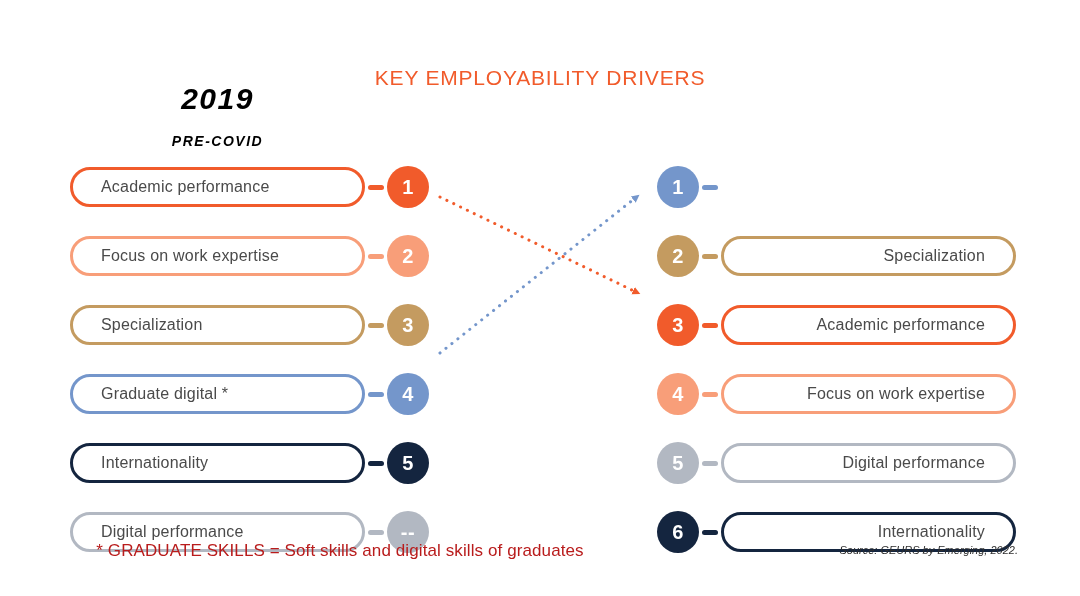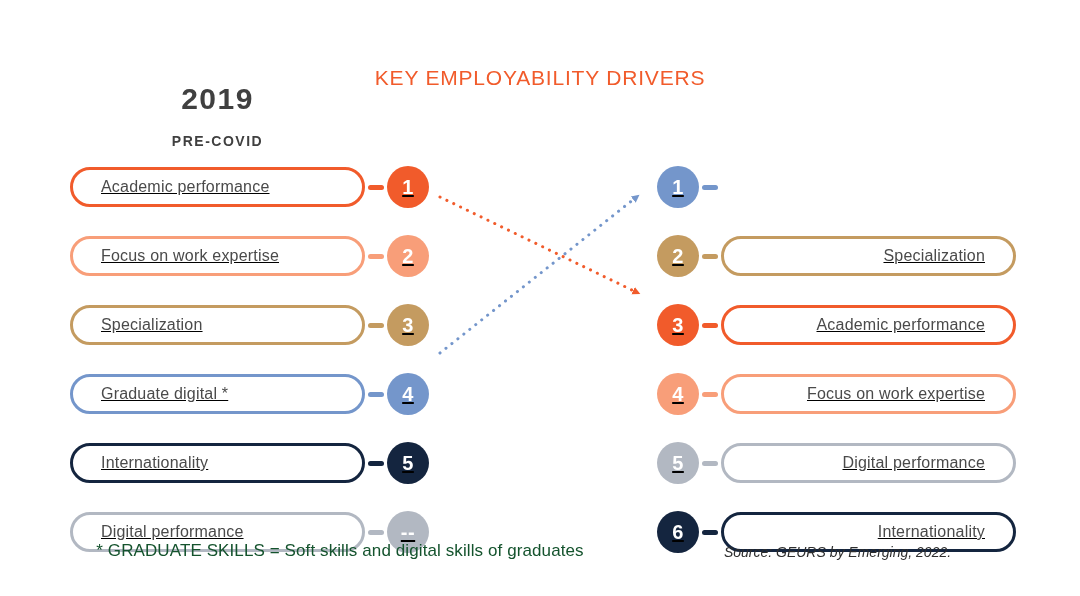--- a/index.html
+++ b/index.html
@@ -4,50 +4,50 @@
 <style>
   html,body{margin:0;padding:0;background:#ffffff;}
   .stage{
     position:relative;width:1080px;height:596px;background:#ffffff;
     font-family:"Liberation Sans",sans-serif;overflow:hidden;
   }
   .title{
     position:absolute;top:46px;left:0;width:100%;text-align:center;
     font-size:21px;font-weight:400;letter-spacing:.8px;margin-top:20px;
   }
-  .col-header{position:absolute;text-align:center;color:#404040;}
+  .col-header{position:absolute;text-align:center;color:#000000;font-style:italic;}
   .h-left{left:70px;width:295px;top:82px;}
   .h-right{left:657px;width:361px;top:92px;}
   .h-main{font-size:30px;font-weight:700;letter-spacing:1.5px;}
   .h-sub{font-size:14px;font-weight:700;letter-spacing:1.5px;margin-top:17px;}
   .rows{position:absolute;top:163px;display:flex;flex-direction:column;gap:21px;}
   .rows.left{left:70px;}
   .rows.right{left:657px;}
-  .row{display:flex;align-items:center;height:48px;text-decoration:underline;}
+  .row{display:flex;align-items:center;height:48px;}
   .pill{
     box-sizing:border-box;width:295px;height:40px;background:#fff;
     border:3px solid var(--c);border-radius:21px;
     display:flex;align-items:center;padding:0 28px;
     font-size:16px;color:#4a4a4a;letter-spacing:.2px;white-space:nowrap;
   }
   .row.right-row .pill{justify-content:flex-end;}
   .dash{width:16px;height:5px;border-radius:3px;background:var(--c);margin:0 3px;flex:0 0 auto;}
   .circle{
     width:42px;height:42px;border-radius:50%;background:var(--c);
     color:#fff;display:flex;align-items:center;justify-content:center;
     font-size:20px;font-weight:700;flex:0 0 auto;letter-spacing:.5px;
   }
   .overlay{position:absolute;left:0;top:0;pointer-events:none;}
   .footnote{
     position:absolute;left:40px;width:600px;top:541px;text-align:center;
-    font-size:17px;color:#14532d;letter-spacing:.1px;
+    font-size:17px;color:#b91c1c;letter-spacing:.1px;
   }
   .source{
-    position:absolute;left:657px;width:361px;top:544px;text-align:center;
-    font-style:italic;font-size:14px;color:#2e2e2e;
+    position:absolute;left:657px;width:361px;top:544px;text-align:right;
+    font-style:italic;font-size:11px;color:#2e2e2e;
   }
 </style>
 </head>
 <body>
 
 <div class="stage">
 
   <div class="title" style="color: rgb(241, 91, 43);">KEY EMPLOYABILITY DRIVERS</div>
 
   <div class="col-header h-left">

